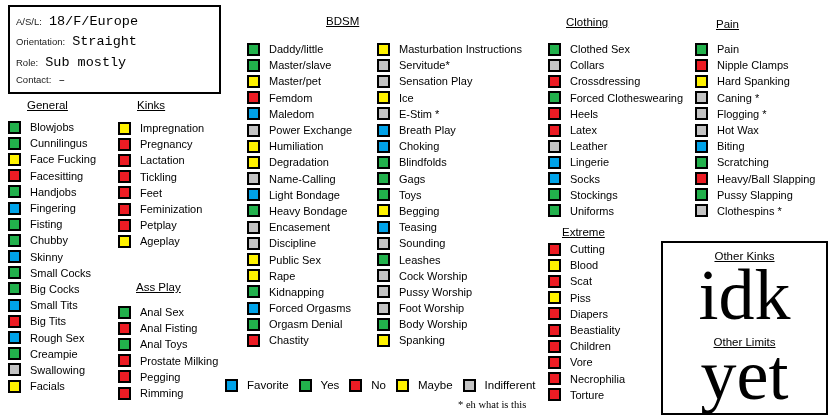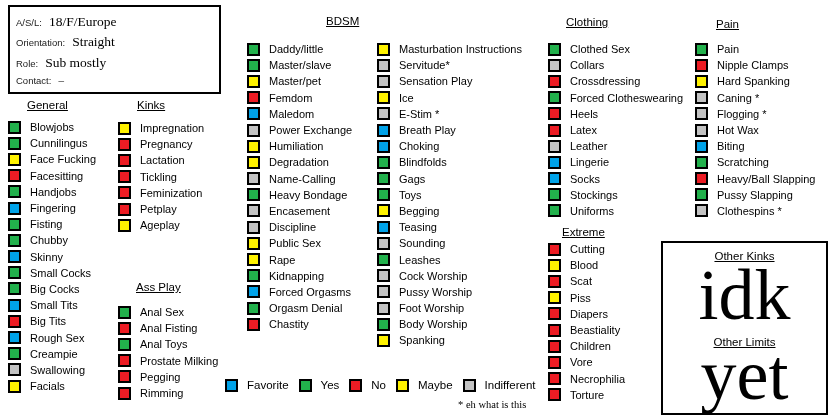--- a/index.html
+++ b/index.html
@@ -4,21 +4,21 @@
 <style>
   html,body{margin:0;padding:0;background:#fff;}
   .sheet{
     position:relative;width:830px;height:418px;background:#ffffff;
     font-family:"Liberation Sans",sans-serif;color:#000;overflow:hidden;
   }
   
   .profile-box{position:absolute;left:8px;top:5px;width:209px;height:85px;border:2px solid #000;background:#fff;}
   .profile-row{position:absolute;left:6px;display:flex;align-items:baseline;gap:7px;white-space:nowrap;}
   .p-label{font-size:9.5px;color:#1a1a1a;}
-  .p-value{font-family:Liberation Serif, serif;font-size:13.5px;}
+  .p-value{font-family:Liberation Mono, monospace;font-size:13.5px;}
   
   .cat-header{position:absolute;font-size:11.5px;text-decoration:underline;white-space:nowrap;}
   
   .list{position:absolute;}
   .kink-row{display:flex;align-items:center;height:16.2px;white-space:nowrap;}
   .sq{width:9px;height:9px;border:2px solid #000;margin-right:9px;flex:0 0 auto;}
   .kl{font-size:11px;}
   
   .legend{position:absolute;left:225px;top:376px;display:flex;}
   .legend .kink-row{margin-right:10px;height:18px;}
@@ -146,20 +146,24 @@
       <div class="kink-row">
         <span class="sq" style="background: rgb(237, 28, 36);"></span>
         <span class="kl">Lactation</span>
       </div>
       <div class="kink-row">
         <span class="sq" style="background: rgb(237, 28, 36);"></span>
         <span class="kl">Tickling</span>
       </div>
       <div class="kink-row">
         <span class="sq" style="background: rgb(237, 28, 36);"></span>
+        <span class="kl">Feet</span>
+      </div>
+      <div class="kink-row">
+        <span class="sq" style="background: rgb(237, 28, 36);"></span>
         <span class="kl">Feminization</span>
       </div>
       <div class="kink-row">
         <span class="sq" style="background: rgb(237, 28, 36);"></span>
         <span class="kl">Petplay</span>
       </div>
       <div class="kink-row">
         <span class="sq" style="background: rgb(255, 242, 0);"></span>
         <span class="kl">Ageplay</span>
       </div>
@@ -219,20 +223,24 @@
         <span class="sq" style="background: rgb(255, 242, 0);"></span>
         <span class="kl">Humiliation</span>
       </div>
       <div class="kink-row">
         <span class="sq" style="background: rgb(255, 242, 0);"></span>
         <span class="kl">Degradation</span>
       </div>
       <div class="kink-row">
         <span class="sq" style="background: rgb(195, 195, 195);"></span>
         <span class="kl">Name-Calling</span>
+      </div>
+      <div class="kink-row">
+        <span class="sq" style="background: rgb(0, 162, 232);"></span>
+        <span class="kl">Light Bondage</span>
       </div>
       <div class="kink-row">
         <span class="sq" style="background: rgb(34, 177, 76);"></span>
         <span class="kl">Heavy Bondage</span>
       </div>
       <div class="kink-row">
         <span class="sq" style="background: rgb(195, 195, 195);"></span>
         <span class="kl">Encasement</span>
       </div>
       <div class="kink-row">

